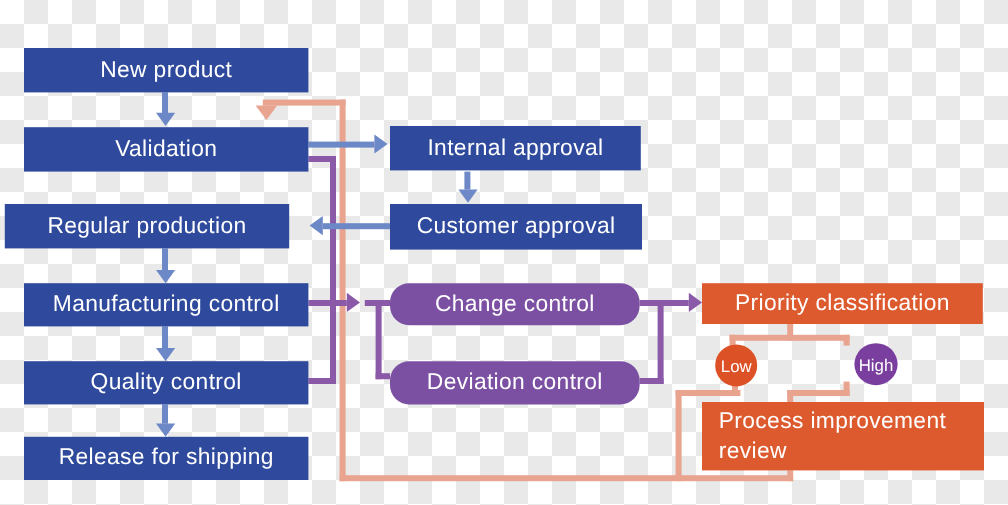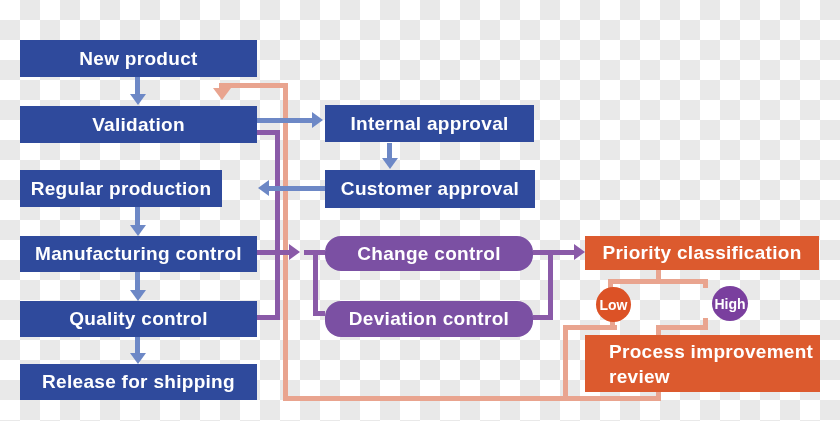--- a/index.html
+++ b/index.html
@@ -12,47 +12,47 @@
     background-image:
       linear-gradient(45deg, var(--checker-gray,#e9e9e9) 25%, transparent 25%, transparent 75%, var(--checker-gray,#e9e9e9) 75%),
       linear-gradient(45deg, var(--checker-gray,#e9e9e9) 25%, transparent 25%, transparent 75%, var(--checker-gray,#e9e9e9) 75%);
     background-size:40px 40px;
     background-position:0 0, 20px 20px;
   }
   .node{
     position:absolute;
     display:flex;align-items:center;justify-content:center;
     color:var(--text,#ffffff);
-    font-size:19px;font-weight:700;letter-spacing:.3px;
+    font-size:19px;font-weight:400;letter-spacing:.3px;
     text-align:center;
     box-sizing:border-box;
     z-index:4;
   }
   .navy{background:var(--navy,#2f4a9c);}
   .purplebox{background:var(--purple-box,#7b50a3);border-radius:16px;}
   .orangebox{background:var(--orange-box,#dc5a2e);text-align:center;}
   .circle{
     position:absolute;border-radius:50%;
     display:flex;align-items:center;justify-content:center;
-    color:var(--text,#ffffff);font-size:14px;font-weight:700;
+    color:var(--text,#ffffff);font-size:14px;font-weight:400;
     z-index:5;
   }
   .lowcircle{background:var(--orange-circle,#dc5226);}
   .highcircle{background:var(--purple-circle,#7a3f9e);}
   .seg{position:absolute;}
   .salmon{background:var(--salmon-line,#e9a48f);z-index:1;}
   .purple{background:var(--purple-line,#8a5aa8);z-index:2;}
   .blue{background:var(--blue-arrow,#6d88c6);z-index:3;}
   .arr{position:absolute;width:0;height:0;}
   .arr.down.salmon-a{border-left:9px solid transparent;border-right:9px solid transparent;border-top:12px solid var(--salmon-line,#e9a48f);background:none;z-index:1;}
   .arr.down.blue-a{border-left:8px solid transparent;border-right:8px solid transparent;border-top:11px solid var(--blue-arrow,#6d88c6);background:none;z-index:3;}
   .arr.right.blue-a{border-top:8px solid transparent;border-bottom:8px solid transparent;border-left:11px solid var(--blue-arrow,#6d88c6);background:none;z-index:3;}
   .arr.left.blue-a{border-top:8px solid transparent;border-bottom:8px solid transparent;border-right:11px solid var(--blue-arrow,#6d88c6);background:none;z-index:3;}
   .arr.right.purple-a{border-top:8px solid transparent;border-bottom:8px solid transparent;border-left:11px solid var(--purple-line,#8a5aa8);background:none;z-index:2;}
-  .leftalign{justify-content:flex-start;text-align:left;padding-left:24px;line-height:25px;}
+  .leftalign{justify-content:flex-start;text-align:left;padding-left:14px;line-height:25px;}
 </style>
 </head>
 <body>
 
 <div class="stage">
 
   <div class="seg salmon" style="left:219px;top:83px;width:69px;height:5px"></div>
   <div class="arr down salmon-a" style="left:213px;top:88px"></div>
   <div class="seg salmon" style="left:283px;top:83px;width:5px;height:318px"></div>
   <div class="seg salmon" style="left:283px;top:396px;width:378px;height:5px"></div>
@@ -102,21 +102,21 @@
   <div class="arr down blue-a" style="left:130px;top:225px"></div>
 
   <div class="seg blue" style="left:135px;top:272px;width:5px;height:18px"></div>
   <div class="arr down blue-a" style="left:130px;top:290px"></div>
 
   <div class="seg blue" style="left:135px;top:337px;width:5px;height:16px"></div>
   <div class="arr down blue-a" style="left:130px;top:353px"></div>
 
   <div class="node navy" style="left:20px;top:40px;width:237px;height:37px">New product</div>
   <div class="node navy" style="left:20px;top:106px;width:237px;height:37px">Validation</div>
-  <div class="node navy" style="left:20px;top:170px;width:202px;height:37px">Regular production</div>
+  <div class="node navy" style="left:4px;top:170px;width:237px;height:37px">Regular production</div>
   <div class="node navy" style="left:20px;top:236px;width:237px;height:36px">Manufacturing control</div>
   <div class="node navy" style="left:20px;top:301px;width:237px;height:36px">Quality control</div>
   <div class="node navy" style="left:325px;top:105px;width:209px;height:37px">Internal approval</div>
 
   <div class="node navy" style="left:20px;top:364px;width:237px;height:36px">Release for shipping</div>
   <div class="node navy" style="left:325px;top:170px;width:210px;height:38px">Customer approval</div>
 
   <div class="node purplebox" style="left:325px;top:236px;width:208px;height:35px">Change control</div>
   <div class="node purplebox" style="left:325px;top:301px;width:208px;height:36px">Deviation control</div>
 

